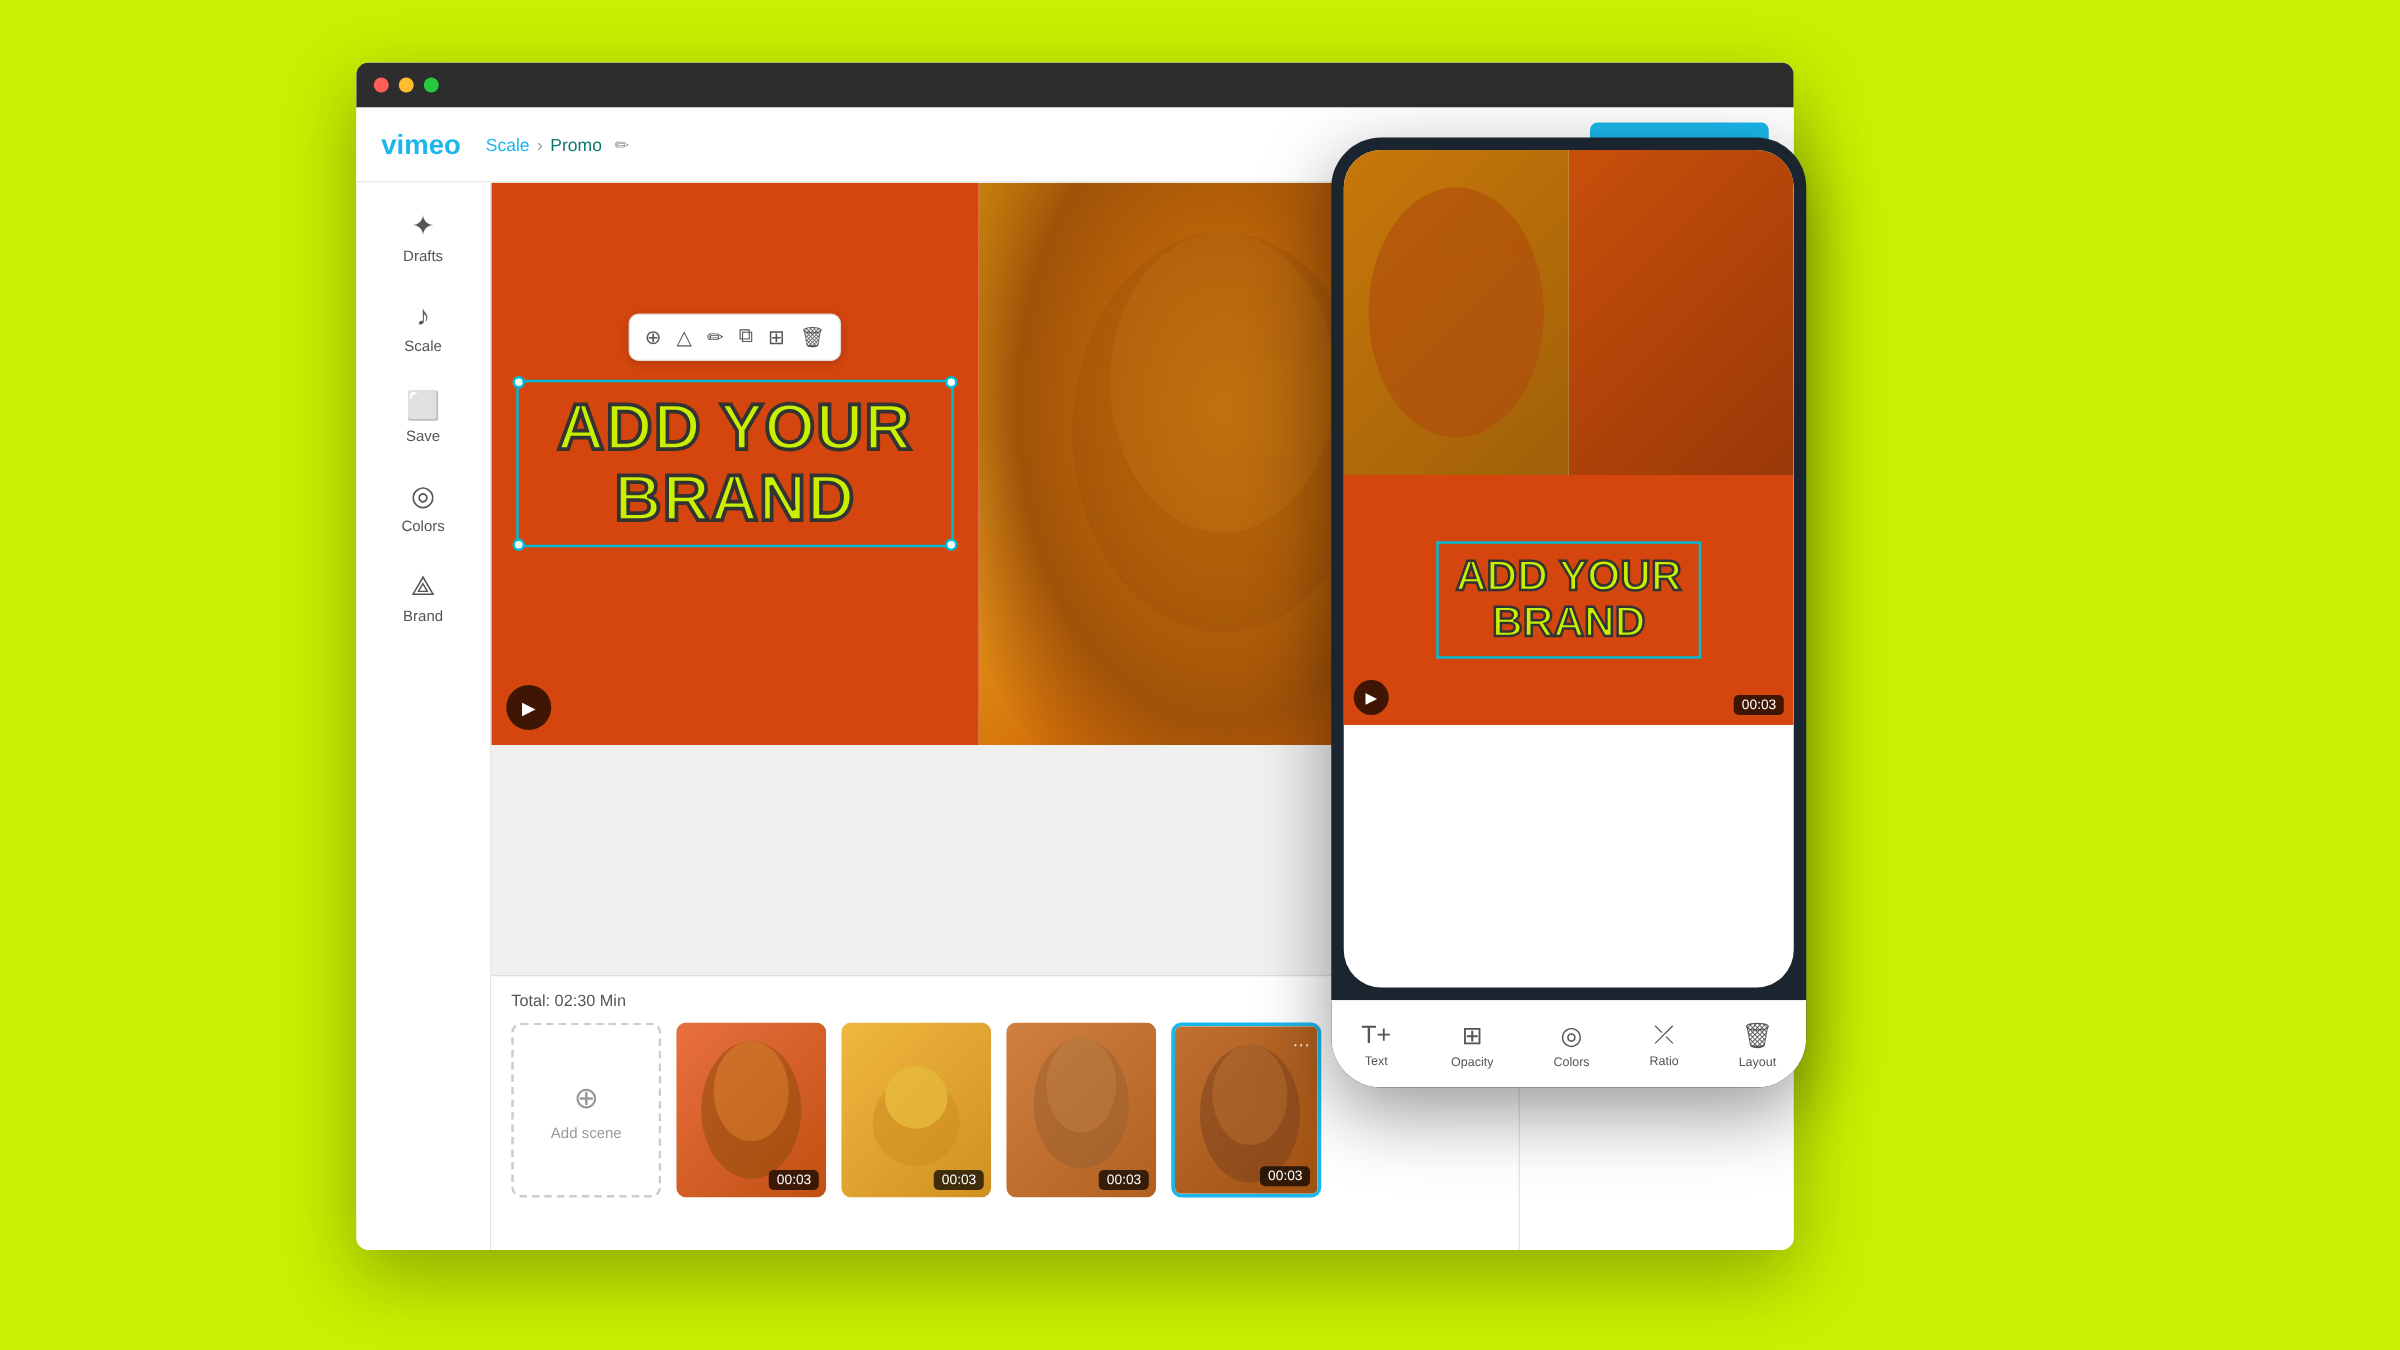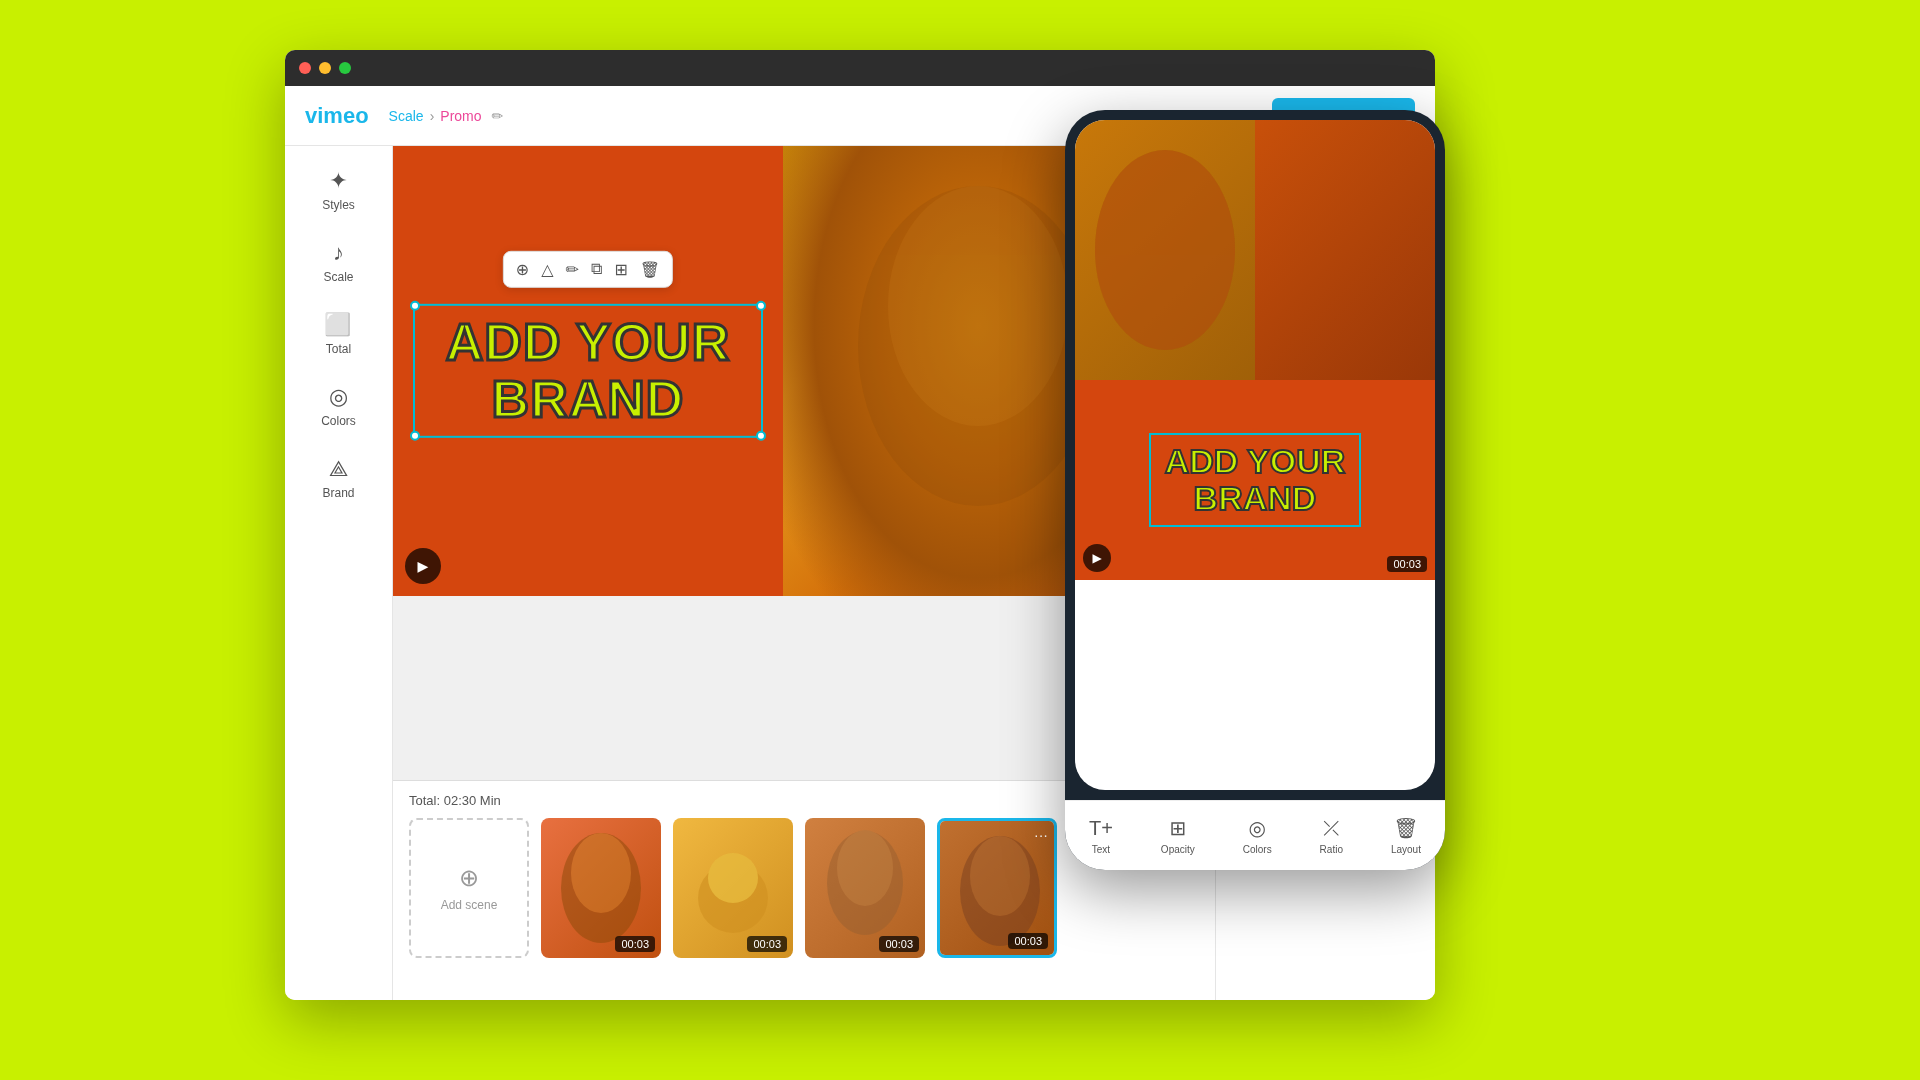--- a/index.html
+++ b/index.html
@@ -77,21 +77,21 @@
     .breadcrumb-link {
       color: #1ab7ea;
       cursor: pointer;
     }
 
     .breadcrumb-sep {
       color: #999;
     }
 
     .breadcrumb-current {
-      color: #ec4899;
+      color: #0f766e;
       font-weight: 500;
     }
 
     .edit-icon {
       color: #999;
       margin-left: 4px;
       cursor: pointer;
     }
 
     .header-spacer { flex: 1; }
@@ -682,29 +682,29 @@
       </div>
       <div class="header-spacer"></div>
       <button class="save-preview-btn">Save &amp; preview</button>
     </div>
 
     <div class="app-body">
 
       <div class="left-sidebar">
         <div class="sidebar-item">
           <span class="sidebar-item-icon">✦</span>
-          <span class="sidebar-item-label">Styles</span>
+          <span class="sidebar-item-label">Drafts</span>
         </div>
         <div class="sidebar-item">
           <span class="sidebar-item-icon">♪</span>
           <span class="sidebar-item-label">Scale</span>
         </div>
         <div class="sidebar-item">
           <span class="sidebar-item-icon">⬜</span>
-          <span class="sidebar-item-label">Total</span>
+          <span class="sidebar-item-label">Save</span>
         </div>
         <div class="sidebar-item">
           <span class="sidebar-item-icon">◎</span>
           <span class="sidebar-item-label">Colors</span>
         </div>
         <div class="sidebar-item">
           <span class="sidebar-item-icon">⟁</span>
           <span class="sidebar-item-label">Brand</span>
         </div>
       </div>

